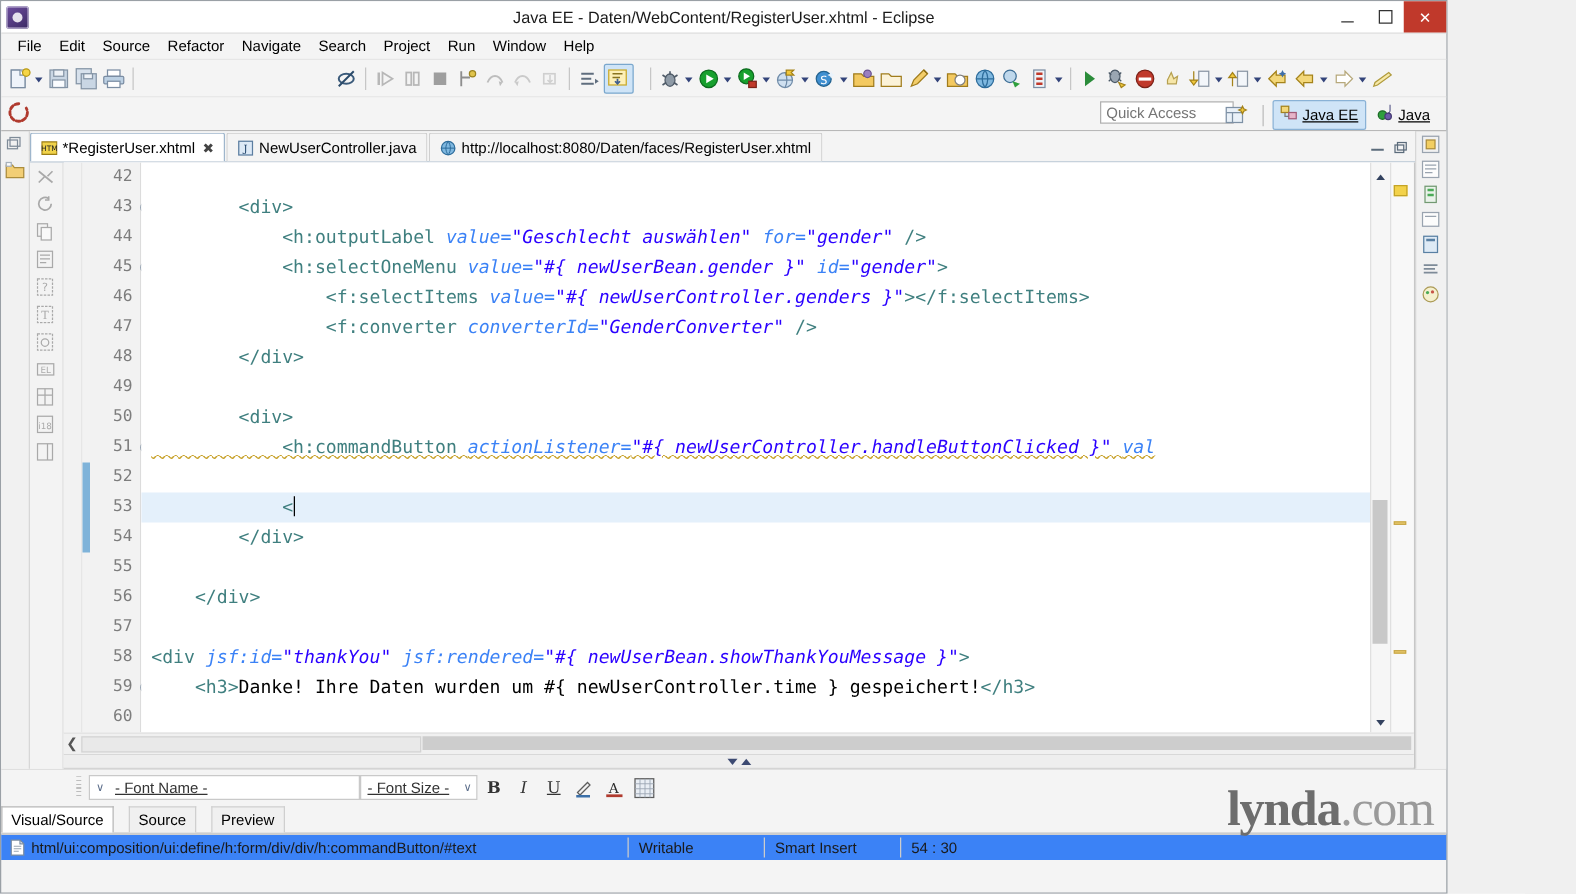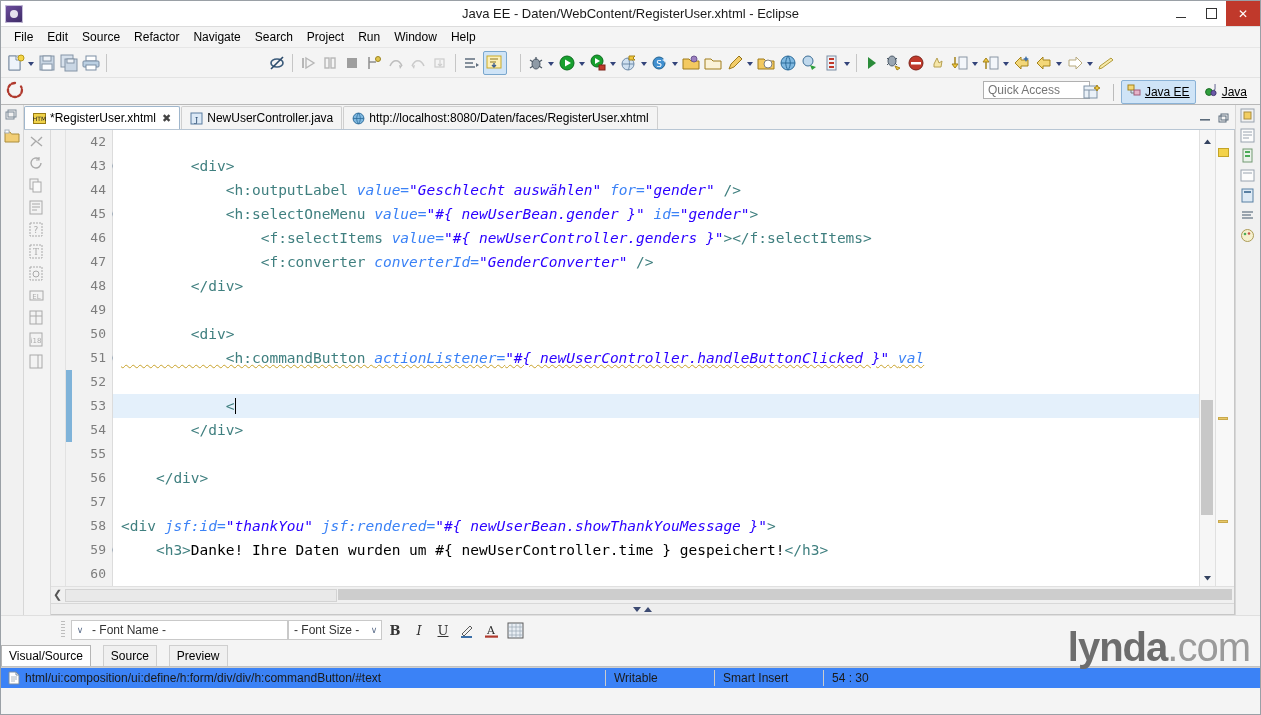--- a/index.html
+++ b/index.html
@@ -3,21 +3,21 @@
 <meta charset="utf-8">
 <title>Eclipse Java EE</title>
 <style>
   html,body{margin:0;padding:0;}
   body{
     width:1261px;height:715px;overflow:hidden;
     font-family:"Liberation Sans", sans-serif;
     font-size:12px;color:#000;background:#f0f0f0;
     -webkit-font-smoothing:none;
   }
-  .app{position:relative;width:1261px;height:715px;background:#f4f4f4;
+  .app{position:relative;width:1158px;height:715px;background:#f4f4f4;
        border:1px solid #9aa0a6;box-sizing:border-box;}
 
   
   .titlebar{height:25px;background:#ffffff;border-bottom:1px solid #dcdcdc;
             display:flex;align-items:center;position:relative;}
   .titlebar .appicon{width:18px;height:18px;margin-left:4px;
      background:linear-gradient(145deg,#6f4ea0,#3b2a63);border-radius:2px;
      position:relative;box-shadow:inset 0 0 0 1px #c7c0da;}
   .titlebar .appicon:after{content:"";position:absolute;left:5px;top:5px;
      width:8px;height:8px;border-radius:50%;background:#fff;opacity:.85;}
@@ -135,36 +135,36 @@
   .tri.dn{border-left:4px solid transparent;border-right:4px solid transparent;border-top:5px solid #3c4a72;}
   .tri.up{border-left:4px solid transparent;border-right:4px solid transparent;border-bottom:5px solid #3c4a72;}
 
   
   .fonttool{height:28px;background:#f4f4f4;display:flex;align-items:center;
             padding-left:60px;border-top:1px solid #dfdfdf;gap:0;}
   .grip{width:4px;height:18px;margin-right:6px;
         background:repeating-linear-gradient(to bottom,#bdbdbd 0 1px,transparent 1px 3px);}
   .combo{height:18px;border:1px solid #c9c9c9;background:#fff;display:flex;
          align-items:center;font-size:12px;color:#333;}
-  .combo .cap{padding:0 5px;flex:1;}
+  .combo .cap{padding:0 5px;flex:1;text-decoration:underline;}
   .combo .cv{width:14px;text-align:center;color:#5b6d8a;font-size:9px;
              border-left:1px solid transparent;}
   .fname{width:215px;}
   .fsize{width:92px;}
   .fbtn{width:22px;height:20px;display:flex;align-items:center;justify-content:center;
         font-size:13px;color:#333;margin-left:2px;}
 
   
   .btabs{height:22px;background:#f4f4f4;display:flex;align-items:flex-end;
          border-bottom:1px solid #c2c2c2;position:relative;}
   .btab{height:20px;padding:0 7px;display:flex;align-items:center;font-size:12px;
         border:1px solid #cfcfcf;border-bottom:none;background:#f0f0f0;margin-right:12px;}
   .btab.active{background:#fff;border-color:#b5b5b5;}
   .watermark{position:absolute;right:10px;bottom:-4px;font-size:40px;font-weight:bold;
-             color:#6d6d6d;letter-spacing:-1px;font-family:Liberation Sans, sans-serif;}
+             color:#6d6d6d;letter-spacing:-1px;font-family:Liberation Serif, serif;}
   .watermark .dim{color:#9a9a9a;font-weight:normal;}
 
   
   .statusbar{height:20px;background:#3b82f6;border-top:1px solid #cfcfcf;
              display:flex;align-items:center;font-size:12px;color:#1a1a1a;}
   .sfield{height:20px;display:flex;align-items:center;padding:0 8px;}
   .sdiv{width:1px;height:16px;background:#cccccc;}
   .sicon{width:14px;height:14px;margin:0 4px 0 6px;}
 </style>
 </head>

